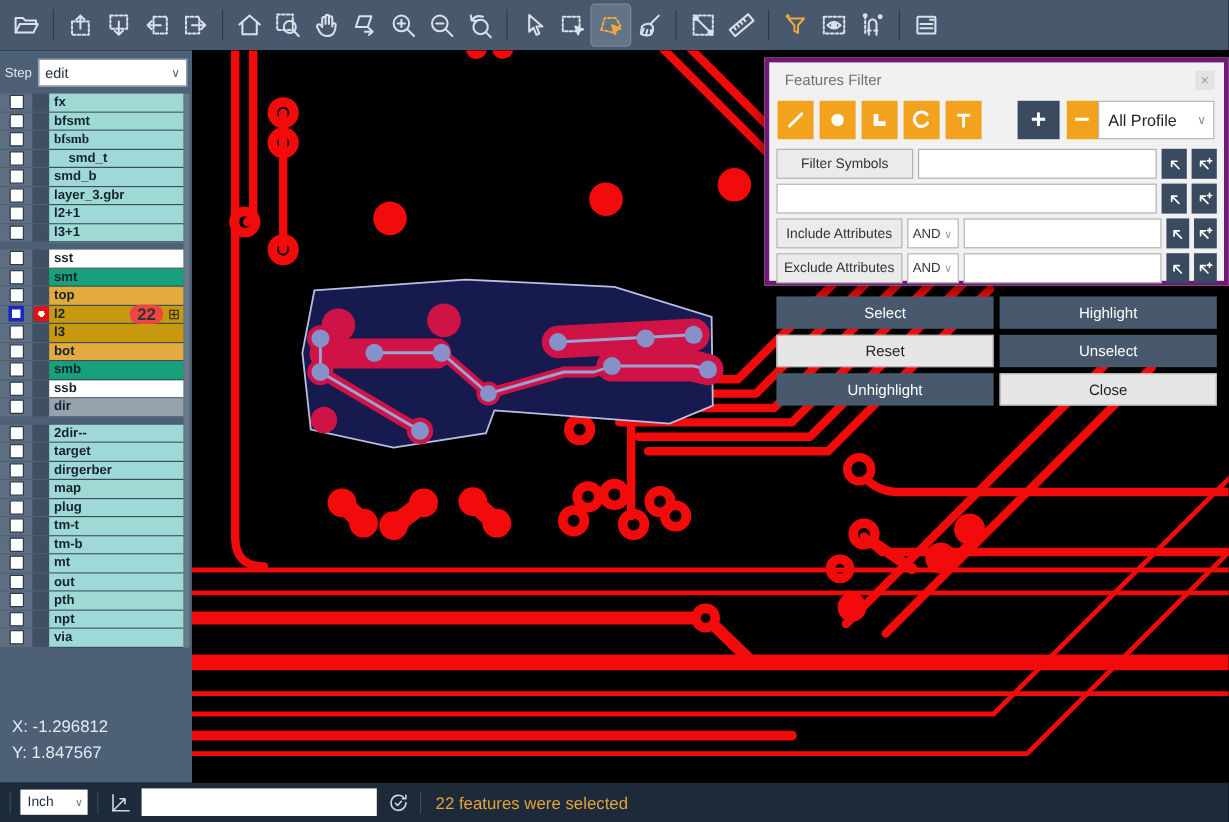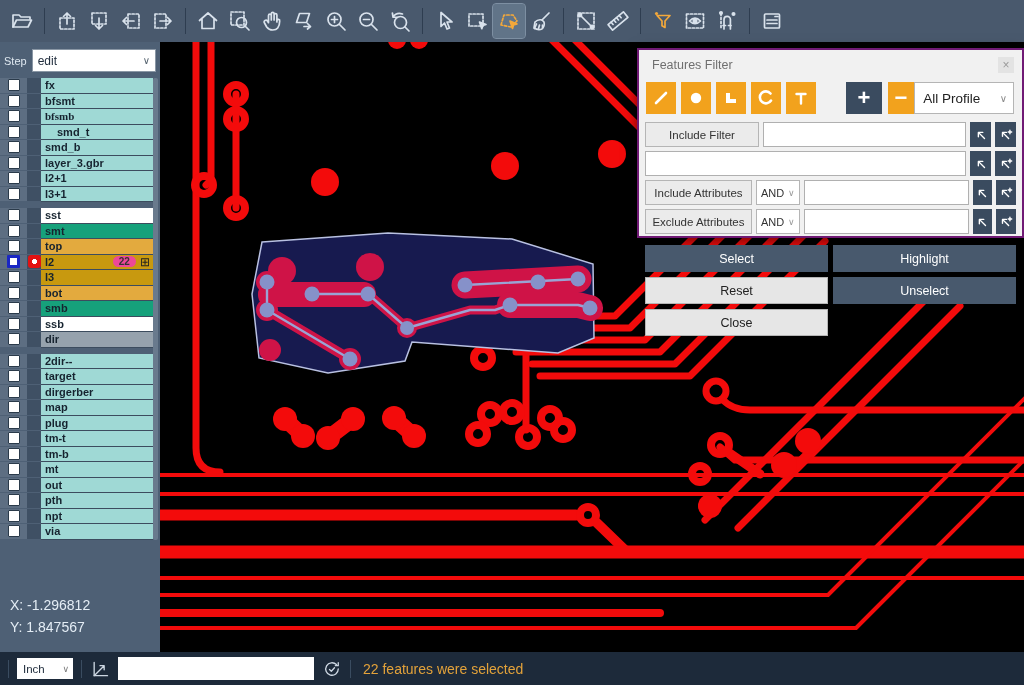--- a/index.html
+++ b/index.html
@@ -32,30 +32,30 @@
   .layer-group{margin-bottom:6px;}
   .layer-row{display:flex;align-items:center;height:15.5px;}
   .cb-cell{width:27px;height:100%;background:#5d6e82;display:flex;align-items:center;justify-content:center;border-bottom:1px solid #4e6075;box-sizing:border-box;}
   .layer-checkbox{width:10px;height:10px;background:#fff;border:1.6px solid #2a3a4a;border-radius:1px;display:block;}
   .layer-checkbox.checked{border:3px solid #1a27c4;width:7px;height:7px;}
   .ind-cell{width:14px;height:100%;background:#3f5064;display:flex;align-items:center;justify-content:center;border-bottom:1px solid #4e6075;box-sizing:border-box;}
   .active-dot{width:13px;height:13px;border-radius:3px;background:radial-gradient(circle,#fff 0 2.6px,#e31212 2.7px);}
   .layer-name{flex:1;height:100%;display:flex;align-items:center;padding-left:4px;font-size:11px;font-weight:bold;color:#16232f;border-bottom:1px solid #3c4c5e;box-sizing:border-box;margin-right:7px;}
   .type-teal{background:#9fd9d5;} .type-white{background:#ffffff;} .type-green{background:#16a17b;}
   .type-amber{background:#e3aa3e;} .type-gold{background:#c8990f;} .type-gray{background:#96a2ad;}
-  .layer-count{background:#ec4899;border-radius:8px;padding:0 6px;font-size:10px;font-weight:bold;color:#333;margin-right:4px;}
+  .layer-count{background:#ef4444;border-radius:8px;padding:0 6px;font-size:14px;font-weight:bold;color:#333;margin-right:4px;}
   .grid-glyph{font-size:12px;color:#222;margin-right:3px;font-weight:normal;}
   .coord-panel{position:absolute;left:0;bottom:0;width:160px;padding:10px 0 14px 10px;color:#e4edf5;font-size:14px;line-height:22px;background:#4e6075;}
 
   
   .canvas{position:absolute;left:160px;top:0;right:0;bottom:0;background:#000;}
   .canvas svg{display:block;}
 
   
-  .dialog{position:absolute;left:637px;top:6px;width:387px;height:190px;background:#f1f1f1;border:2px solid #701a75;box-shadow:0 3px 12px rgba(0,0,0,.55);box-sizing:border-box;}
+  .dialog{position:absolute;left:637px;top:6px;width:387px;height:190px;background:#f1f1f1;border:4px solid #701a75;box-shadow:0 3px 12px rgba(0,0,0,.55);box-sizing:border-box;}
   .dlg-title{height:26px;display:flex;align-items:center;justify-content:space-between;padding:2px 8px 0 13px;}
   .dlg-title span.t{color:#6f6f6f;font-size:12.5px;}
   .dlg-close{width:16px;height:16px;background:#e3e3e3;color:#9a9a9a;font-size:12px;display:flex;align-items:center;justify-content:center;}
   .type-row{display:flex;align-items:center;padding:4px 8px 8px 7px;}
   .type-btn{width:30px;height:32px;background:#f2a21d;margin-right:5px;display:flex;align-items:center;justify-content:center;}
   .type-btn svg{width:18px;height:18px;}
   .pol-plus{width:40px;height:32px;background:#3a4b5f;color:#fff;font-size:22px;font-weight:bold;display:flex;align-items:center;justify-content:center;margin-left:25px;}
   .pol-minus{width:30px;height:32px;background:#f2a21d;color:#fff;font-size:22px;font-weight:bold;display:flex;align-items:center;justify-content:center;margin-left:6px;}
   .profile-select{margin-left:auto;width:94px;height:30px;background:#fff;border:1px solid #b5b5b5;display:flex;align-items:center;justify-content:space-between;padding:0 6px 0 8px;font-size:13.5px;color:#222;}
   .profile-select .chev{color:#8a8a8a;font-size:10px;}
@@ -683,21 +683,21 @@
           </span>
         <div class="pol-plus">+</div>
         <div class="pol-minus">−</div>
         <div class="profile-select">
           <span>All Profile</span>
           <span class="chev">∨</span>
         </div>
       </div>
       <div class="filter-rows">
           <div class="frow">
-            <div class="frow-label">Include Filter</div>
+            <div class="frow-label">Filter Symbols</div>
             <input class="frow-input" style="">
             <div class="frow-btn">
               <svg viewBox="0 0 16 16">
                 <path d="M12 12 L5 5 M5 5 h5 M5 5 v5"></path>
               </svg>
             </div>
             <div class="frow-btn">
               <svg viewBox="0 0 16 16">
                 <path d="M11 12 L4 5 M4 5 h4.5 M4 5 v4.5 M12.5 2.5 v4 M10.5 4.5 h4"></path>
               </svg>
@@ -751,20 +751,21 @@
                 <path d="M11 12 L4 5 M4 5 h4.5 M4 5 v4.5 M12.5 2.5 v4 M10.5 4.5 h4"></path>
               </svg>
             </div>
           </div>
         </div>
       <div class="action-grid">
           <div class="act-btn act-dark">Select</div>
           <div class="act-btn act-dark">Highlight</div>
           <div class="act-btn act-light">Reset</div>
           <div class="act-btn act-dark">Unselect</div>
+          <div class="act-btn act-dark">Unhighlight</div>
           <div class="act-btn act-light">Close</div>
         </div>
     </div>
   </div>
 
   <div class="statusbar">
     <div class="sb-sep"></div>
     <div class="units-select">
       <span>Inch</span>
       <span class="chev">∨</span>

